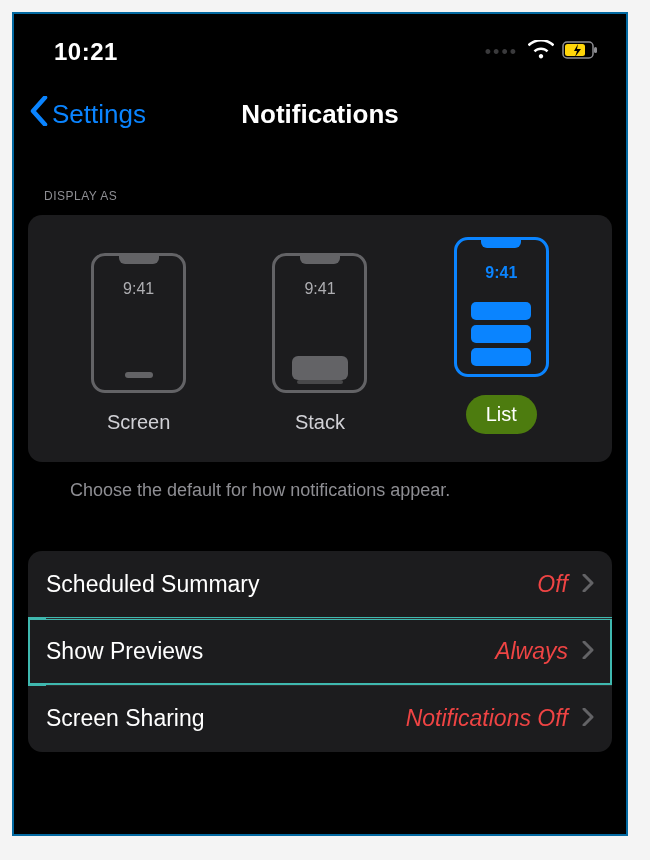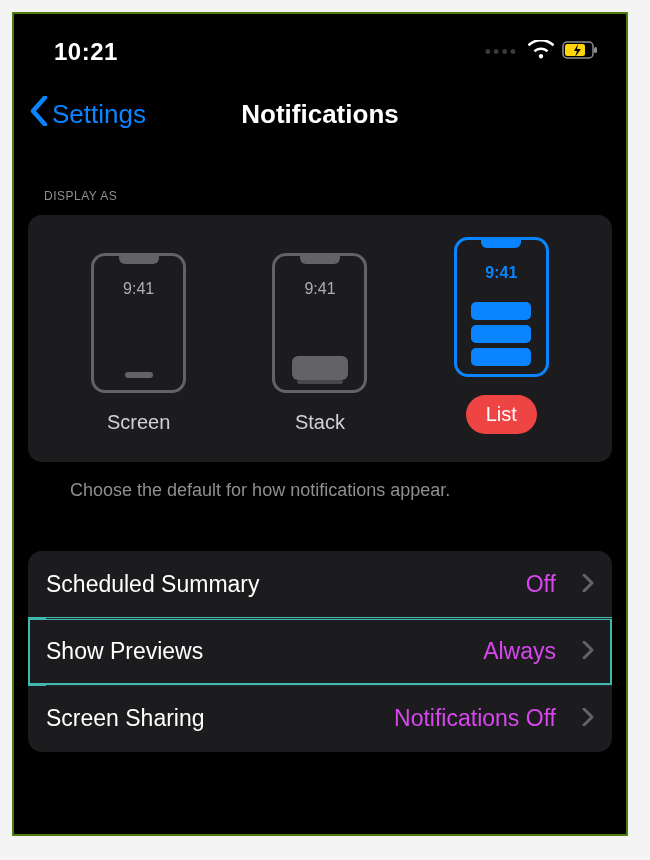--- a/index.html
+++ b/index.html
@@ -9,21 +9,21 @@
       background: #f4f4f4;
       font-family: -apple-system, "SF Pro Text", "Helvetica Neue", Arial, sans-serif;
       overflow: hidden;
       position: relative;
     }
     .frame {
       position: absolute;
       left: 12px; top: 12px;
       width: 616px; height: 824px;
       background: #000;
-      border: 2px solid #4d7c0f;
+      border: 2px solid #0369a1;
       color: #fff;
       overflow: hidden;
     }
 
     
     .statusbar {
       display: flex;
       justify-content: space-between;
       align-items: center;
       padding: 24px 28px 10px 40px;
@@ -157,21 +157,21 @@
       display: block;
       height: 18px;
       background: #0a84ff;
       border-radius: 5px;
     }
     .mode-label {
       font-size: 20px;
       color: #d1d1d6;
     }
     .mode.selected .mode-label {
-      background: #ef4444;
+      background: #4d7c0f;
       color: #fff;
       padding: 8px 20px;
       border-radius: 22px;
       font-weight: 500;
     }
 
     .footer-text {
       color: #8e8e93;
       font-size: 18px;
       padding: 18px 26px 0 26px;
@@ -194,21 +194,21 @@
       position: relative;
     }
     .row + .row::before {
       content: "";
       position: absolute;
       top: 0; left: 18px; right: 0;
       height: 1px;
       background: #2c2c2e;
     }
     .row-label { flex: 1; color: #fff; }
-    .row-value { color: #d946ef; margin-right: 26px; }
+    .row-value { color: #ef4444; margin-right: 14px; font-style: italic; }
     .chevron { color: #636366; }
     .row.highlight {
       outline: 3px solid #3fb8af;
       outline-offset: -2px;
     }
   </style>
 </head>
 <body>
 
 <div class="frame">

